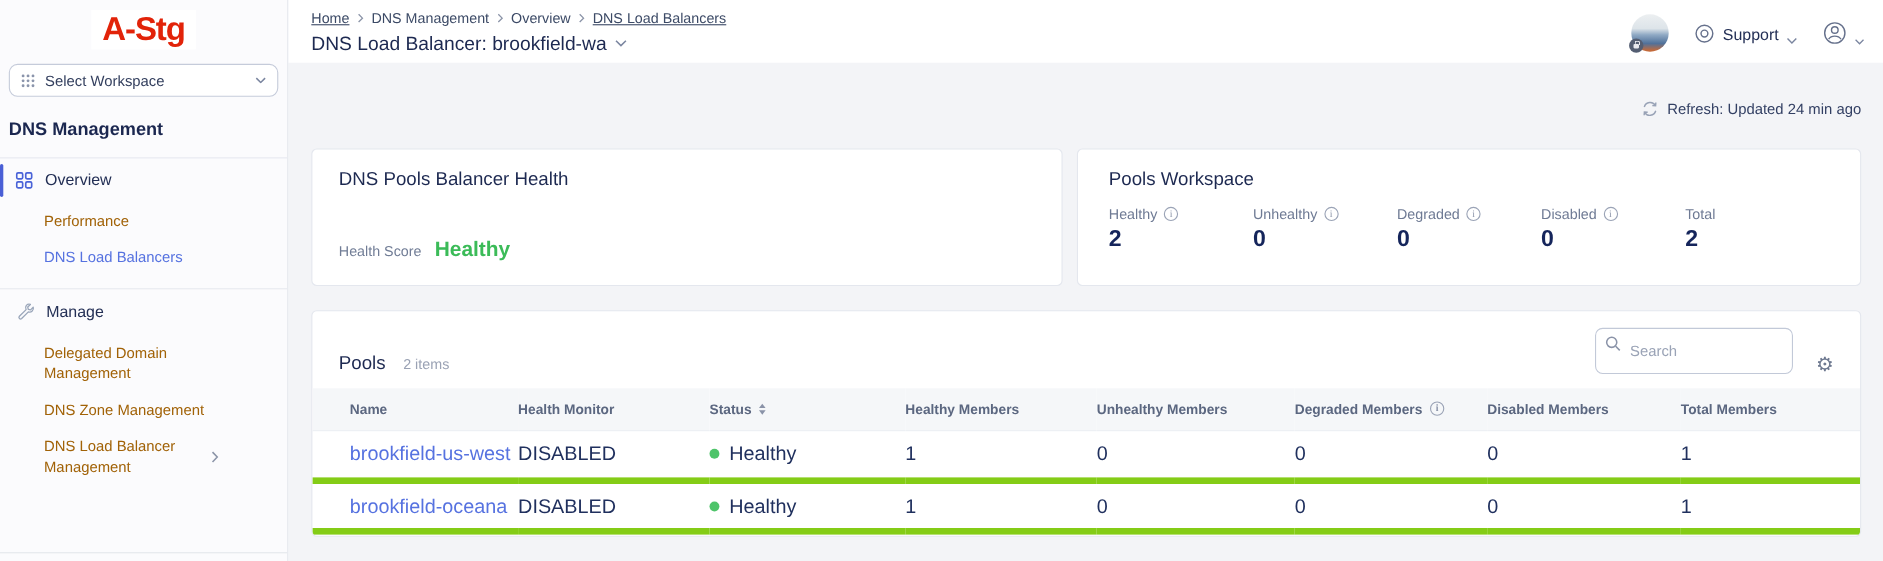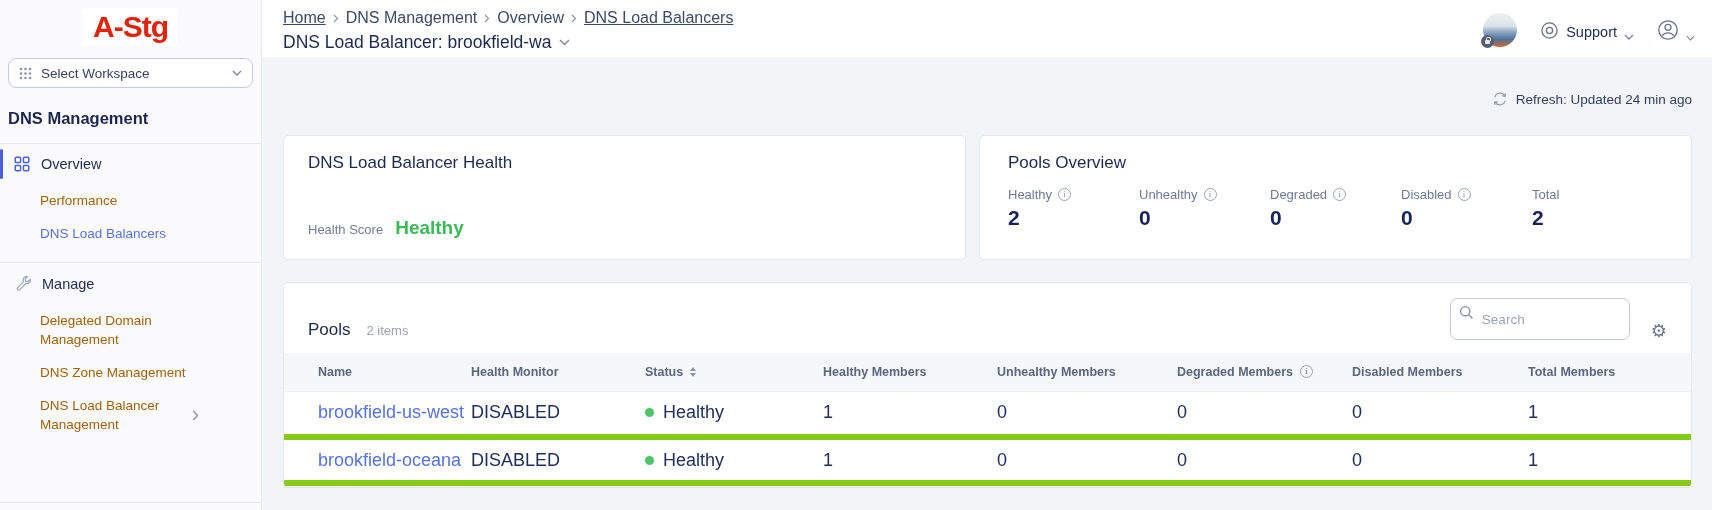--- a/index.html
+++ b/index.html
@@ -28,21 +28,21 @@
   .nav-sub.active { color:#5672e0; }
   .nav-sub-row { position:relative; padding-right:30px; }
   .nav-sub-row .chev { position:absolute; right:26px; top:50%; margin-top:-5px; }
   .sidebar-bottom-divider { position:absolute; left:0; right:0; bottom:7px;
     border-top:1px solid #e3e6ec; }
 
   
   .main { flex:1; display:flex; flex-direction:column; min-width:0; }
   .topbar { height:57px; background:#fff; display:flex; justify-content:space-between;
     align-items:flex-start; padding:9px 17px 0 21px; }
-  .breadcrumb { display:flex; align-items:center; gap:7px; font-size:16px; color:#3c4a66; }
+  .breadcrumb { display:flex; align-items:center; gap:7px; font-size:13px; color:#3c4a66; }
   .bc-link { color:#3c4a66; text-decoration:underline; cursor:pointer; }
   .bc-text { color:#3c4a66; }
   .title-row { display:flex; align-items:center; gap:8px; margin-top:5px; }
   .page-title { font-size:17.5px; font-weight:400; color:#1d2951; }
   .tb-right { display:flex; align-items:center; gap:13px; margin-top:4px; }
   .avatar { position:relative; width:34px; height:34px; border-radius:50%;
     background:linear-gradient(180deg,#eceff1 0%,#dde4e9 38%,#8fa9c4 55%,#50719a 78%,#c46a3a 97%); }
   .avatar .badge { position:absolute; left:-2px; bottom:-1px; width:13px; height:13px;
     border-radius:50%; background:#545e72; display:flex; align-items:center; justify-content:center; }
   .avatar .lock { position:relative; width:5px; height:4px; background:#e8e9ee; border-radius:1px; }
@@ -238,29 +238,29 @@
             <path d="M13.2 9.7A5.5 5.5 0 0 1 3 10.9"></path>
             <path d="M2.7 13.8l.2-3 3 .3"></path>
           </g>
         </svg>
         <span>Refresh: Updated 24 min ago</span>
       </div>
 
       <div class="cards-row">
 
         <section class="card health-card">
-          <div class="card-title">DNS Load Balancer Health</div>
+          <div class="card-title">DNS Pools Balancer Health</div>
           <div class="score-row">
             <span class="score-label">Health Score</span>
             <span class="score-value">Healthy</span>
           </div>
         </section>
 
         <section class="card overview-card">
-          <div class="card-title">Pools Overview</div>
+          <div class="card-title">Pools Workspace</div>
           <div class="stats-row">
             <div class="stat">
               <div class="stat-label">
                   <span>Healthy</span>
                   <span class="info-icon">i</span>
                 </div>
               <div class="stat-value">2</div>
             </div>
             <div class="stat">
               <div class="stat-label">

